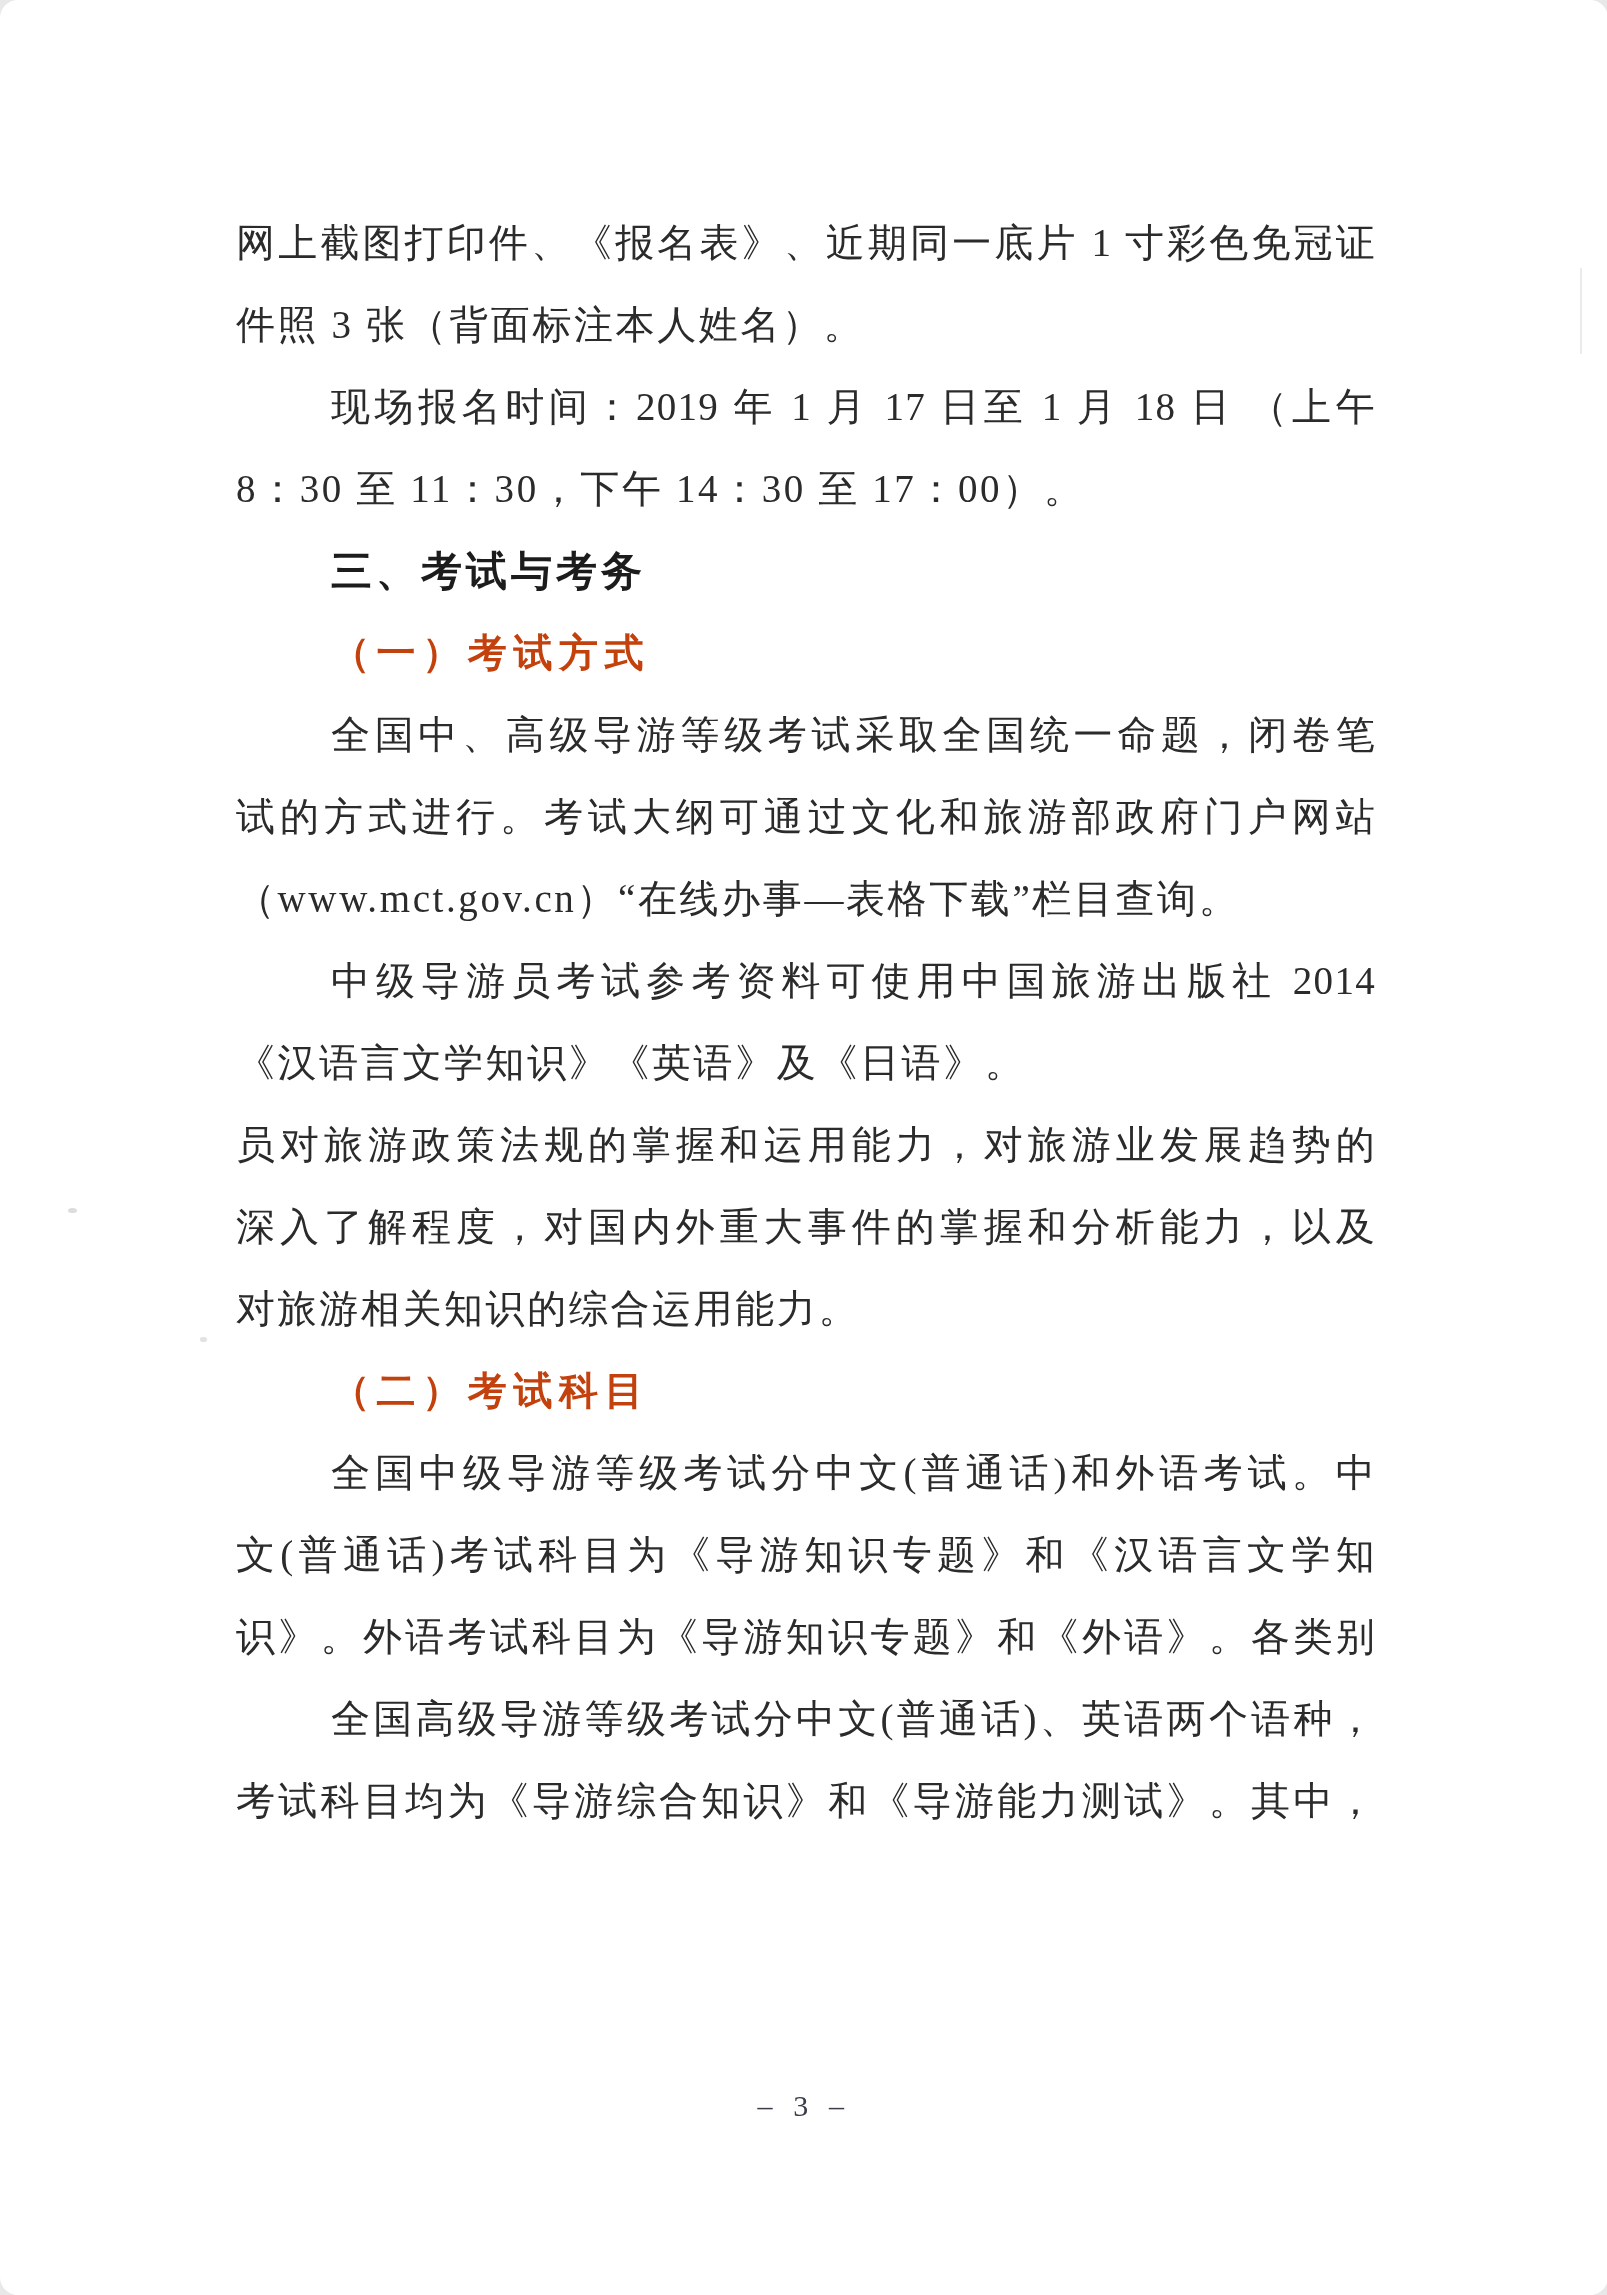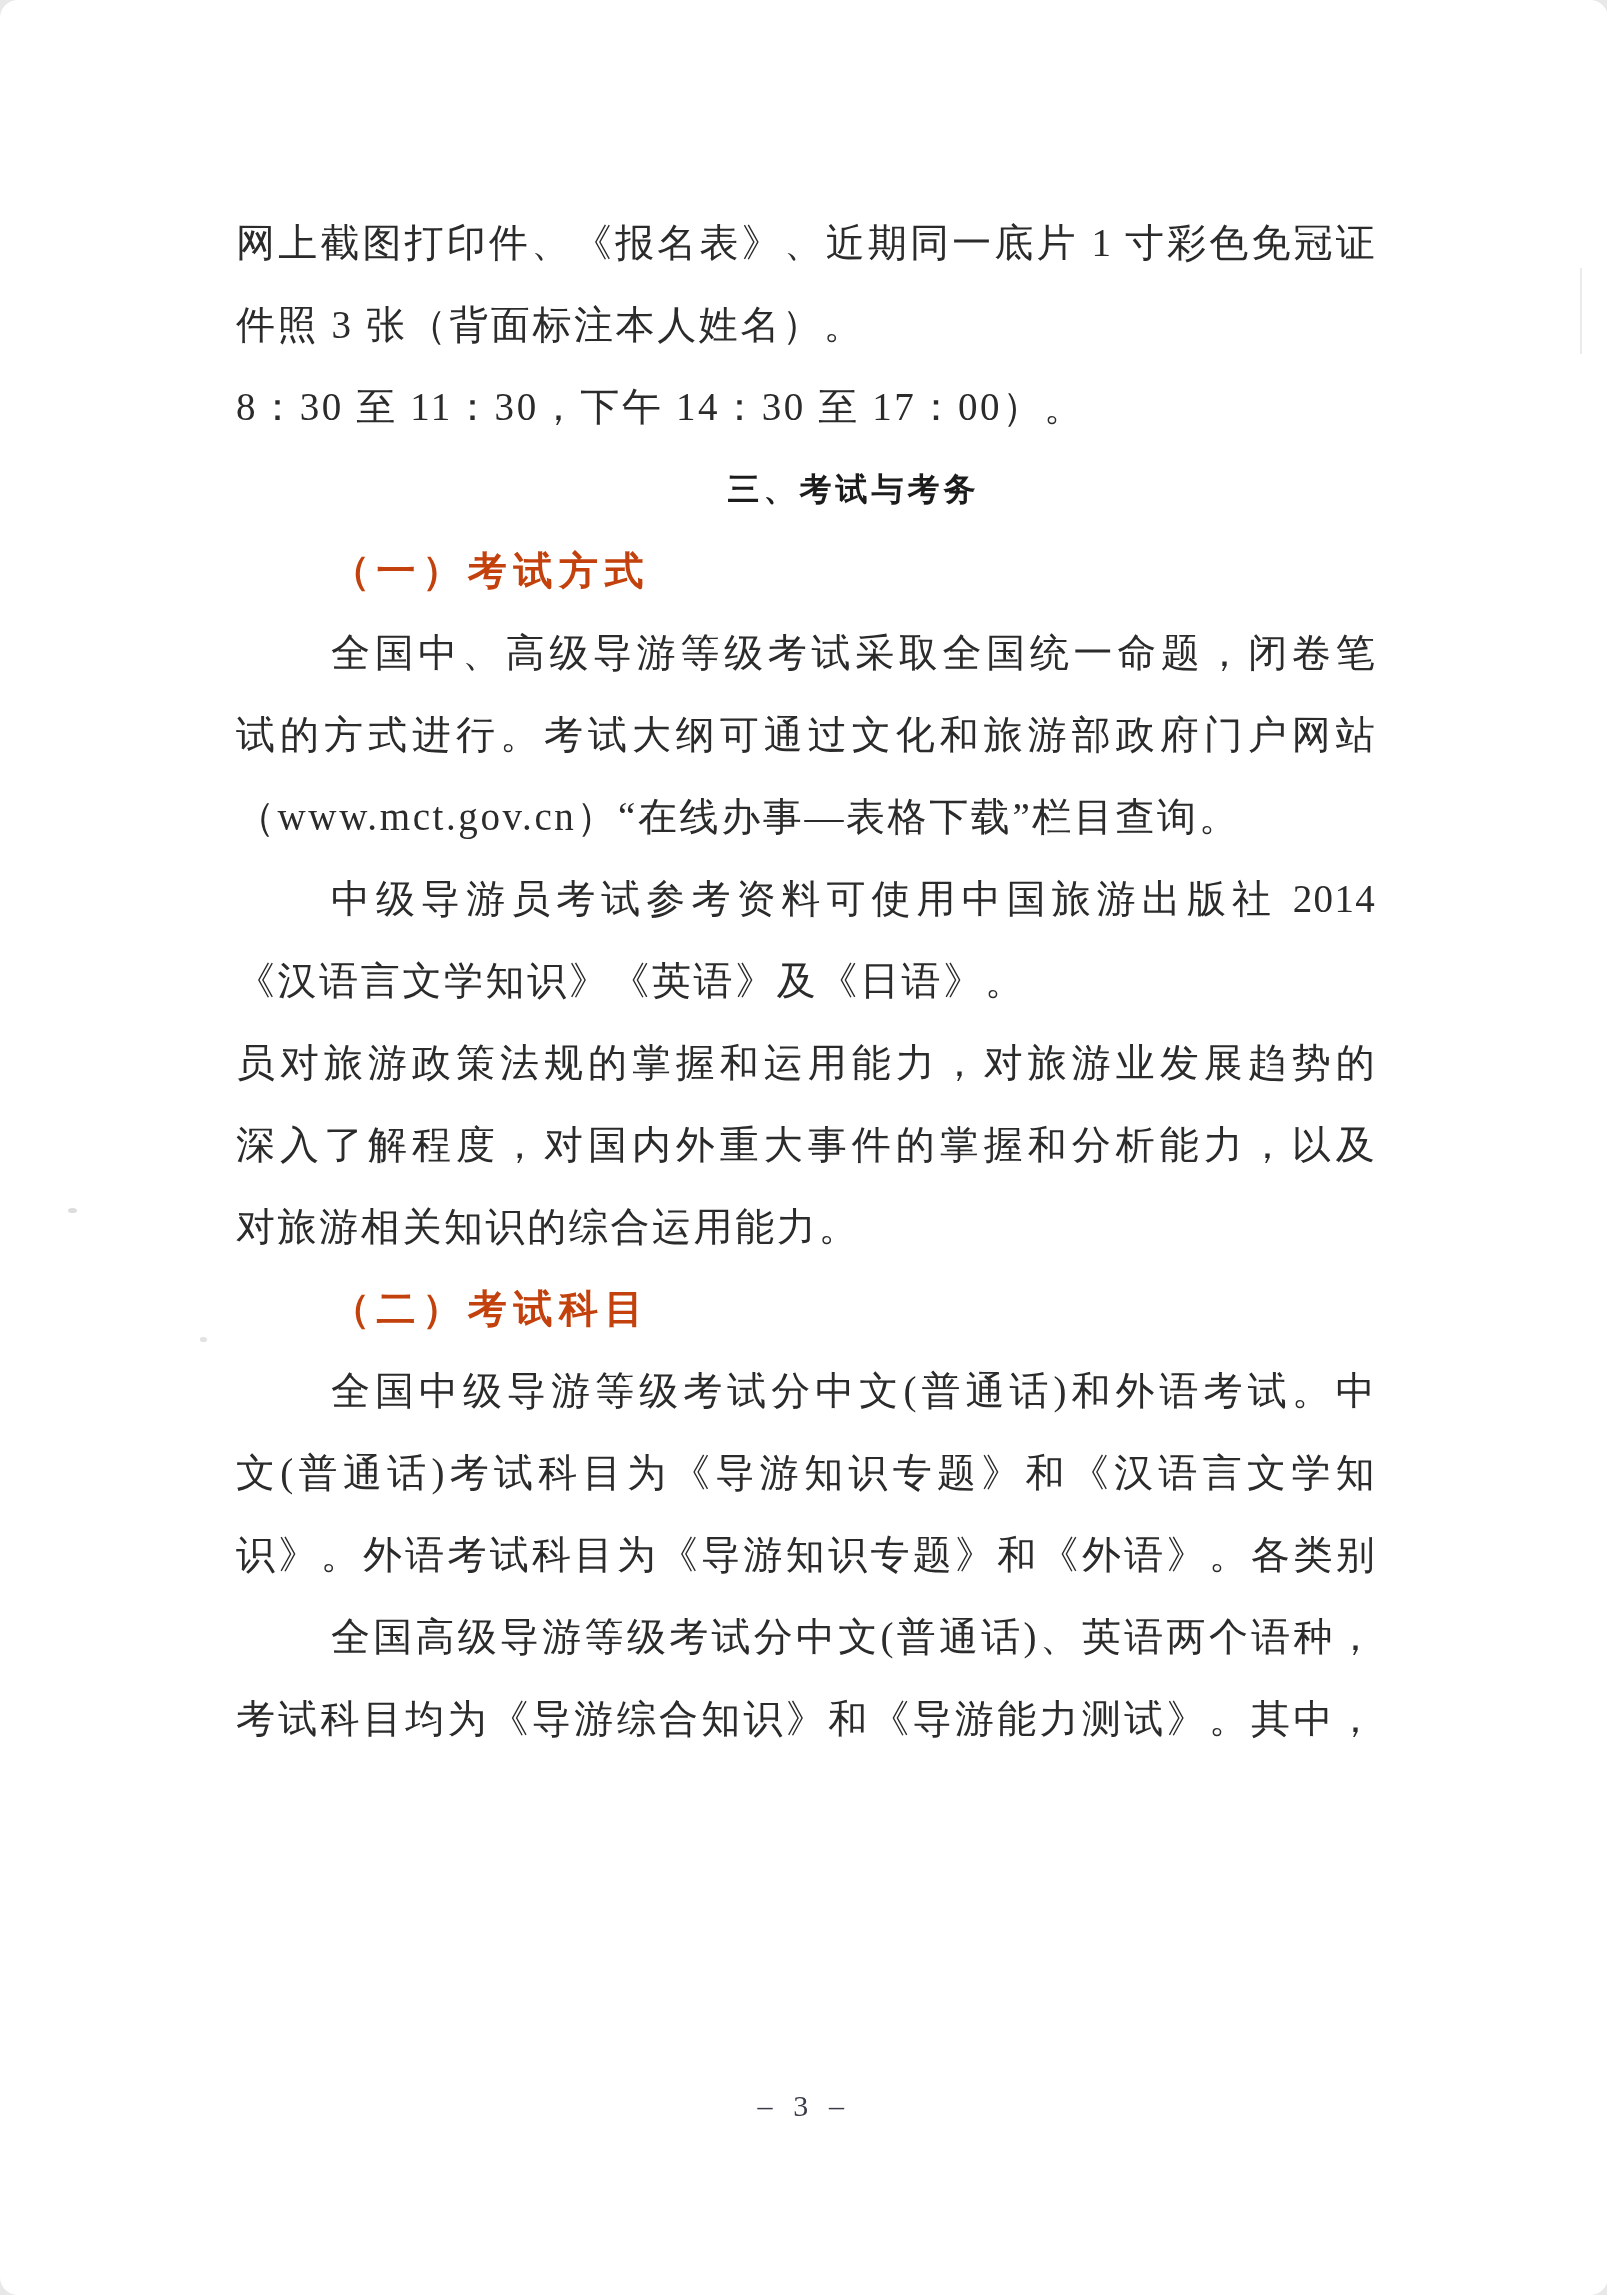--- a/index.html
+++ b/index.html
@@ -35,24 +35,23 @@
     text-align: justify;
     text-align-last: justify;
     letter-spacing: 1.3px;
   }
   .line.indent {
     padding-left: 95px;
   }
   .line.hei {
     font-family: "Liberation Sans", "DejaVu Sans", sans-serif;
     font-weight: 700;
-    font-size: 32px;
+    font-size: 41px;
     color: #1c1c1c;
     letter-spacing: 4px;
-    text-align: center;
   }
   .line.kai {
     font-weight: 700;
     color: #c2410c;
     letter-spacing: 6.6px;
   }
   .page-footer {
     position: absolute;
     top: 2086px;
     left: 0;
@@ -86,20 +85,21 @@
   }
 </style>
 </head>
 <body>
 
 <div class="page">
 
   <div class="content">
     <div class="line fill">网上截图打印件、《报名表》、近期同一底片 1 寸彩色免冠证</div>
     <div class="line">件照 3 张（背面标注本人姓名）。</div>
+    <div class="line fill indent">现场报名时间：2019 年 1 月 17 日至 1 月 18 日 （上午</div>
     <div class="line">8：30 至 11：30，下午 14：30 至 17：00）。</div>
     <div class="line hei indent">三、考试与考务</div>
     <div class="line kai indent">（一）考试方式</div>
     <div class="line fill indent">全国中、高级导游等级考试采取全国统一命题，闭卷笔</div>
     <div class="line fill">试的方式进行。考试大纲可通过文化和旅游部政府门户网站</div>
     <div class="line">（www.mct.gov.cn）“在线办事—表格下载”栏目查询。</div>
     <div class="line fill indent">中级导游员考试参考资料可使用中国旅游出版社 2014</div>
     <div class="line">《汉语言文学知识》《英语》及《日语》。</div>
     <div class="line fill">员对旅游政策法规的掌握和运用能力，对旅游业发展趋势的</div>
     <div class="line fill">深入了解程度，对国内外重大事件的掌握和分析能力，以及</div>

